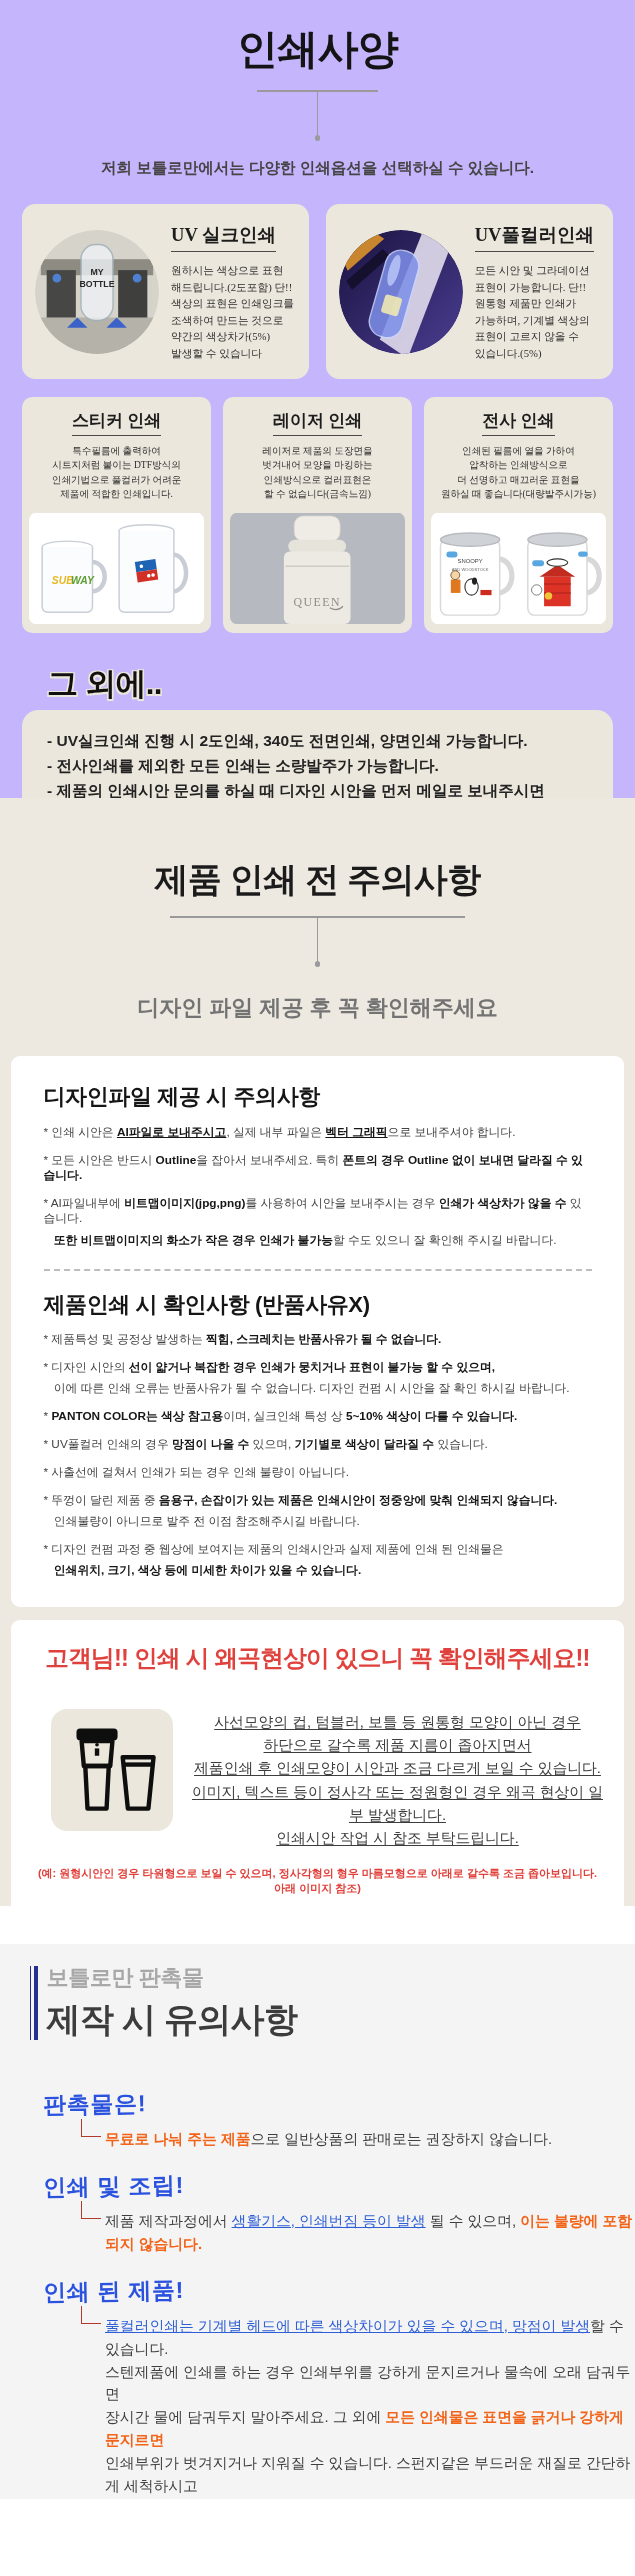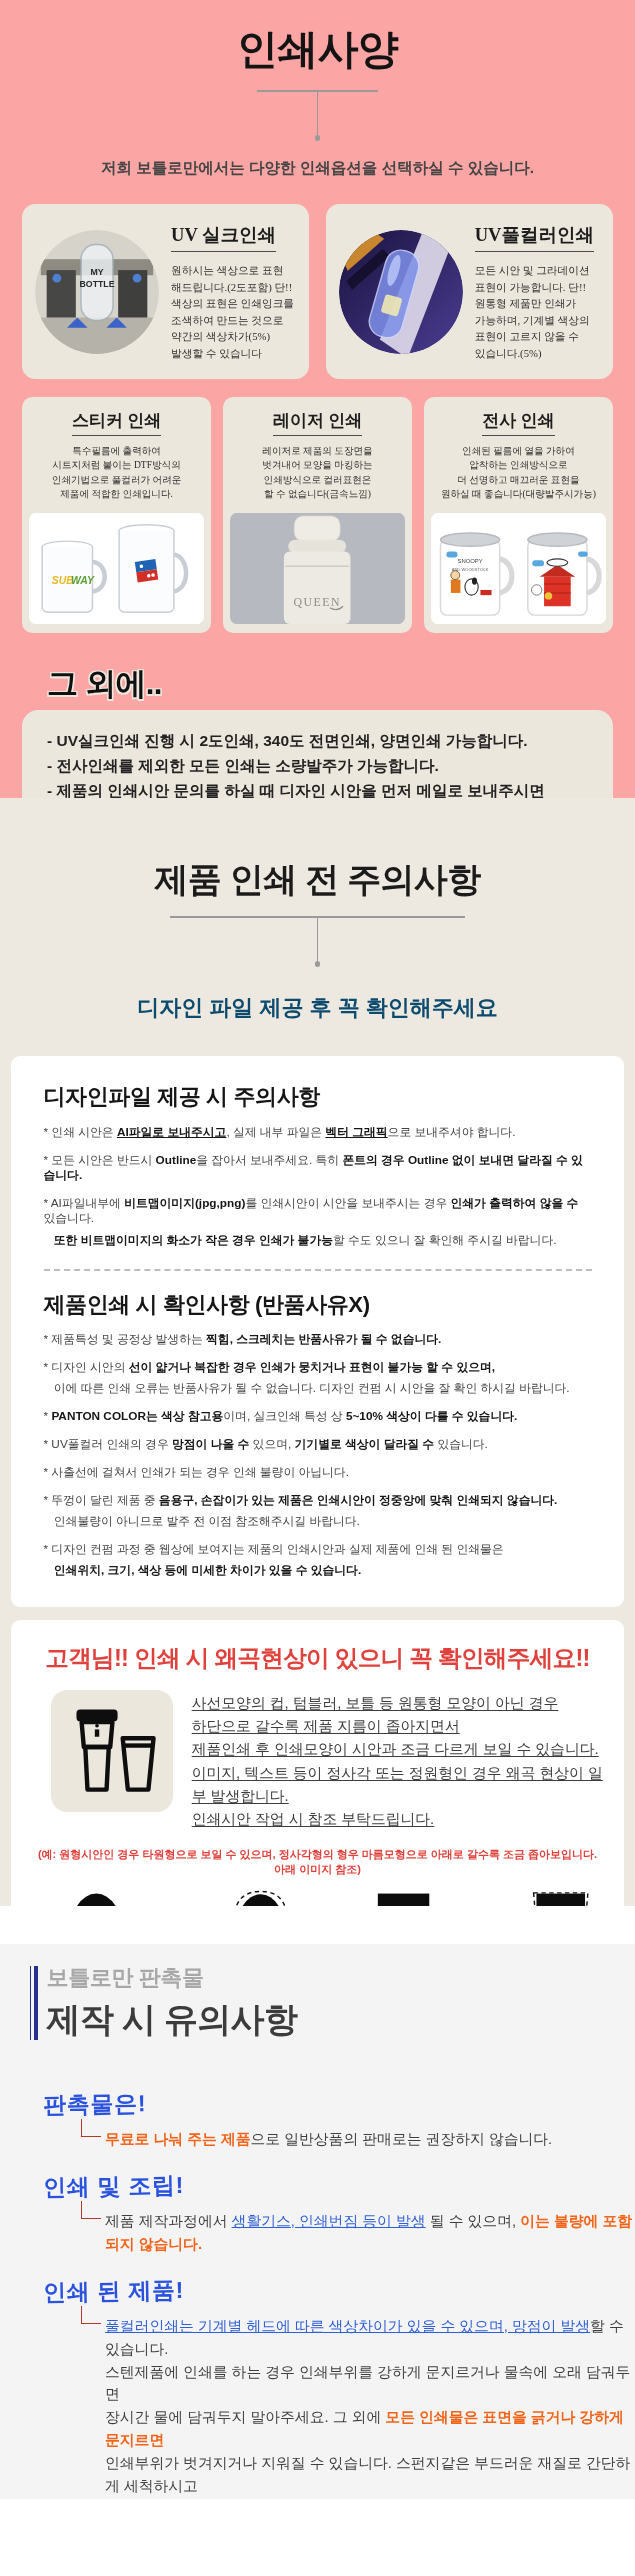--- a/index.html
+++ b/index.html
@@ -7,21 +7,21 @@
   body {
     width:635px; height:2576px; margin:0 auto; overflow:hidden;
     font-family:"Liberation Sans","DejaVu Sans",sans-serif; color:#3a3a3a;
   }
   .c-b  { font-weight:800; color:#161616; }
   .c-bu { font-weight:800; color:#161616; text-decoration:underline; }
   .c-o  { font-weight:800; color:#f26419; }
   .c-lu { color:#2f5fd6; text-decoration:underline; }
 
   
-  .sec-top { height:798px; background:#fca5a5; overflow:hidden; }
+  .sec-top { height:798px; background:#c4b5fd; overflow:hidden; }
   .h1-title { padding-top:22px; font-size:41px; font-weight:800; color:#141414; text-align:center; letter-spacing:-0.7px; }
   .plumb { margin-top:13.3px; display:flex; flex-direction:column; align-items:center; }
   .plumb .hline { width:121px; height:1.5px; background:#9a9a9a; }
   .plumb .vline { width:1.5px; height:43px; background:#9a9a9a; }
   .plumb .dot   { width:5.9px; height:5.9px; border-radius:50%; background:#9a9a9a; }
   .top-sub { margin-top:17.7px; text-align:center; font-size:15.5px; font-weight:700; color:#454545; }
 
   .uv-row { margin-top:25px; padding:0 22px; display:flex; gap:16.2px; }
   .uv-card { flex:1; height:175px; background:#ece7dc; border-radius:13.3px; padding:14.8px 13.3px; display:flex; align-items:center; }
   .uv-photo { width:124px; height:124px; border-radius:50%; overflow:hidden; flex:none; }
@@ -44,32 +44,32 @@
   .etc-title { margin:29.5px 0 5.9px 47px; font-size:31px; font-weight:900; color:#101010; letter-spacing:-0.7px;
                text-shadow:1.5px 1.5px 0 #ece7dc,-1.5px 1.5px 0 #ece7dc,1.5px -1.5px 0 #ece7dc,-1.5px -1.5px 0 #ece7dc; }
   .etc-box { margin:0 22px; background:#ece7dc; border-radius:16.2px; padding:17.7px 25px; }
   .etc-box p { font-size:15.5px; font-weight:700; color:#222222; line-height:1.62; }
   .etc-box p.ind { padding-left:9.6px; }
 
   
   .sec-notice { height:1108px; background:#ede9e1; overflow:hidden; }
   .h2-title { padding-top:59px; font-size:34px; font-weight:800; color:#1b1b1b; text-align:center; letter-spacing:-0.7px; }
   .plumb2 .hline { width:295px; }
-  .red-sub { margin-top:26.6px; text-align:center; font-size:22px; font-weight:800; color:#0c4a6e; }
+  .red-sub { margin-top:26.6px; text-align:center; font-size:22px; font-weight:800; color:#737373; }
 
   .white-box { margin:0 11px; background:#ffffff; border-radius:9px; }
   .box1 { margin-top:32.5px; padding:26.6px 32.5px 28px; }
   .nhead { font-size:22px; font-weight:800; color:#151515; letter-spacing:-0.4px; }
   .nitem { margin-top:12.6px; font-size:11.8px; color:#434343; line-height:1.3; }
   .nitem.ind { margin-left:10.3px; margin-top:5.9px; }
   .ndivider { border:none; border-top:2.2px dashed #bdbdbd; margin:20.7px 0 19px; }
 
   .box2 { margin-top:13.3px; padding:22px 20.7px 17.7px; }
   .warn-title { text-align:center; font-size:23.6px; font-weight:800; color:#e0413c; letter-spacing:-0.7px; }
-  .warn-row { margin-top:16px; display:flex; align-items:flex-start; }
+  .warn-row { margin-top:35px; display:flex; align-items:flex-start;text-align:center; }
   .warn-iconbox { flex:none; margin-left:19px; width:122px; height:122px; background:#ece7dc; border-radius:16.2px; padding:13.3px; }
   .warn-iconbox svg { width:100%; height:100%; display:block; }
   .warn-lines { margin-left:19px; padding-top:1.5px; }
   .warn-lines p { font-size:14.8px; font-weight:500; color:#3d3d3d; line-height:1.58; text-decoration:underline; text-underline-offset:2.2px; }
   .warn-note { margin-top:14.8px; text-align:center; font-size:11px; font-weight:700; color:#e0413c; }
   .shape-row { margin-top:10.3px; }
   .shape-row svg { display:block; width:100%; height:96px; }
 
   
   .sec-gap { height:38px; background:#ffffff; }
@@ -279,21 +279,21 @@
     <div class="vline"></div>
     <div class="dot"></div>
   </div>
 
   <p class="red-sub">디자인 파일 제공 후 꼭 확인해주세요</p>
 
   <div class="white-box box1">
     <h3 class="nhead">디자인파일 제공 시 주의사항</h3>
     <p class="nitem"><span>* 인쇄 시안은 </span><span class="c-bu">AI파일로 보내주시고</span><span>, 실제 내부 파일은 </span><span class="c-bu">벡터 그래픽</span><span>으로 보내주셔야 합니다.</span></p>
     <p class="nitem"><span>* 모든 시안은 반드시 </span><span class="c-b">Outline</span><span>을 잡아서 보내주세요. 특히 </span><span class="c-b">폰트의 경우 Outline 없이 보내면 달라질 수 있습니다.</span></p>
-    <p class="nitem"><span>* AI파일내부에 </span><span class="c-b">비트맵이미지(jpg,png)</span><span>를 인쇄시안이 시안을 보내주시는 경우 </span><span class="c-b">인쇄가 출력하여 않을 수</span><span> 있습니다.</span></p>
+    <p class="nitem"><span>* AI파일내부에 </span><span class="c-b">비트맵이미지(jpg,png)</span><span>를 사용하여 시안을 보내주시는 경우 </span><span class="c-b">인쇄가 색상차가 않을 수</span><span> 있습니다.</span></p>
     <p class="nitem ind"><span class="c-b">또한 비트맵이미지의 화소가 작은 경우 인쇄가 불가능</span><span>할 수도 있으니 잘 확인해 주시길 바랍니다.</span></p>
 
     <hr class="ndivider">
 
     <h3 class="nhead">제품인쇄 시 확인사항 (반품사유X)</h3>
     <p class="nitem"><span>* 제품특성 및 공정상 발생하는 </span><span class="c-b">찍힘, 스크레치는 반품사유가 될 수 없습니다.</span></p>
     <p class="nitem"><span>* 디자인 시안의 </span><span class="c-b">선이 얇거나 복잡한 경우 인쇄가 뭉치거나 표현이 불가능 할 수 있으며,</span></p>
     <p class="nitem ind"><span>이에 따른 인쇄 오류는 반품사유가 될 수 없습니다. 디자인 컨펌 시 시안을 잘 확인 하시길 바랍니다.</span></p>
     <p class="nitem"><span>* </span><span class="c-b">PANTON COLOR는 색상 참고용</span><span>이며, 실크인쇄 특성 상 </span><span class="c-b">5~10% 색상이 다를 수 있습니다.</span></p>
     <p class="nitem"><span>* UV풀컬러 인쇄의 경우 </span><span class="c-b">망점이 나올 수</span><span> 있으며, </span><span class="c-b">기기별로 색상이 달라질 수</span><span> 있습니다.</span></p>

